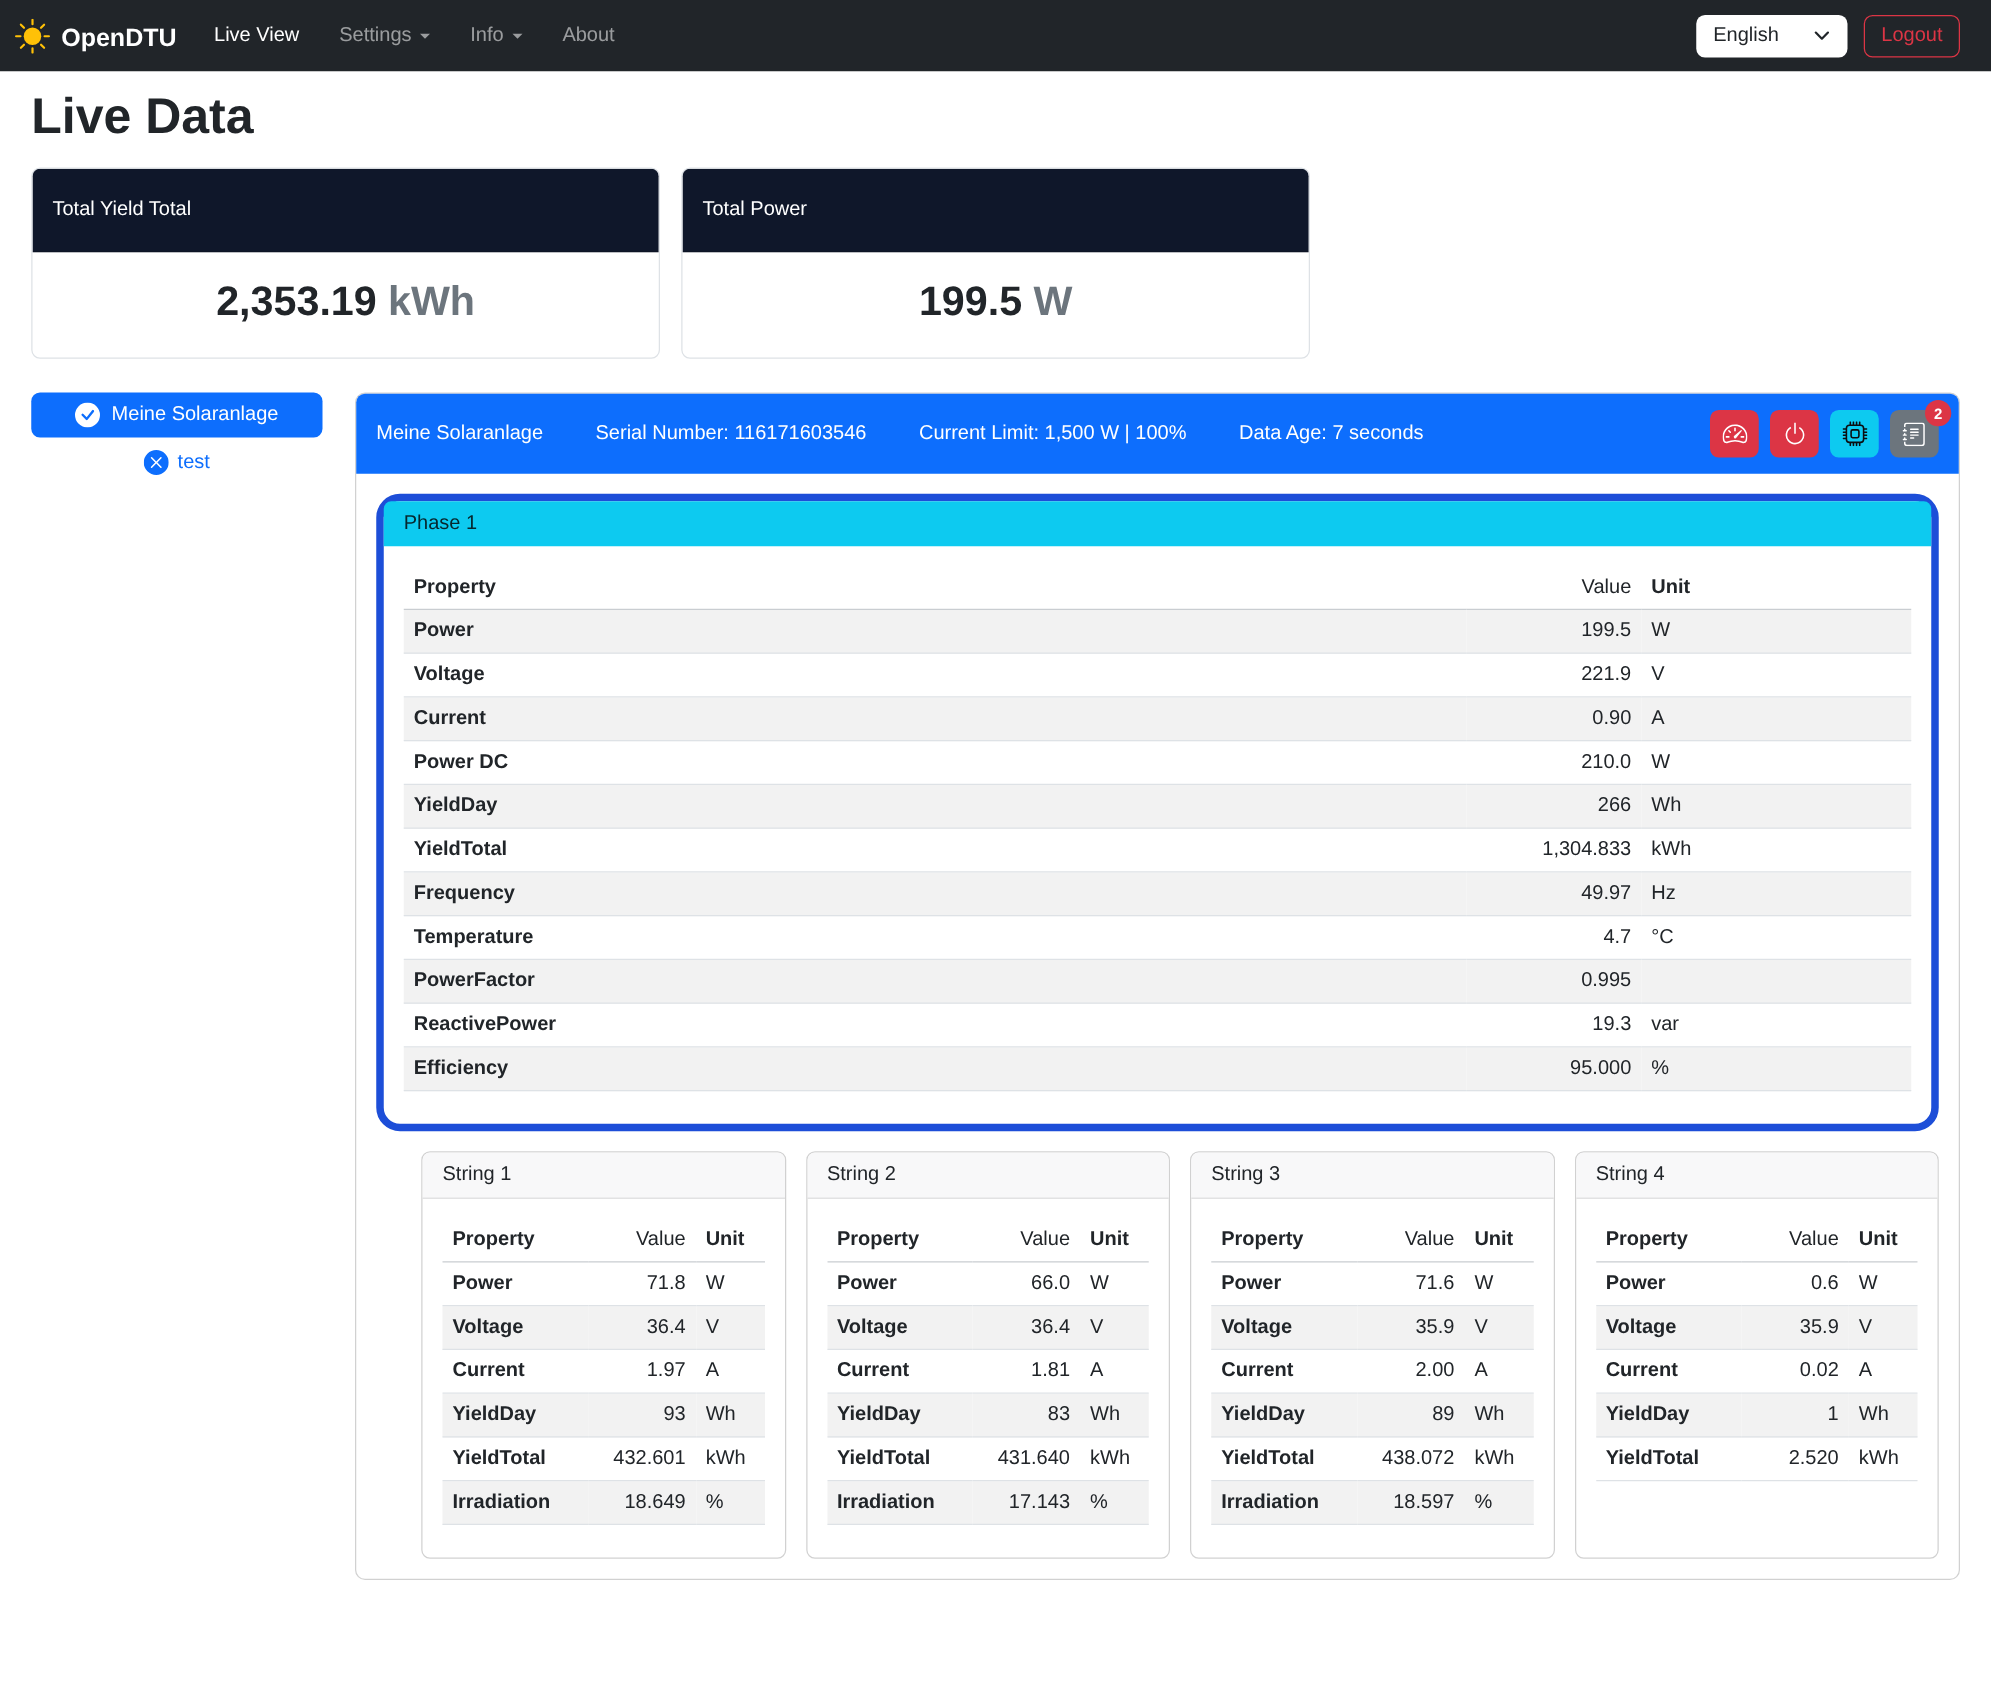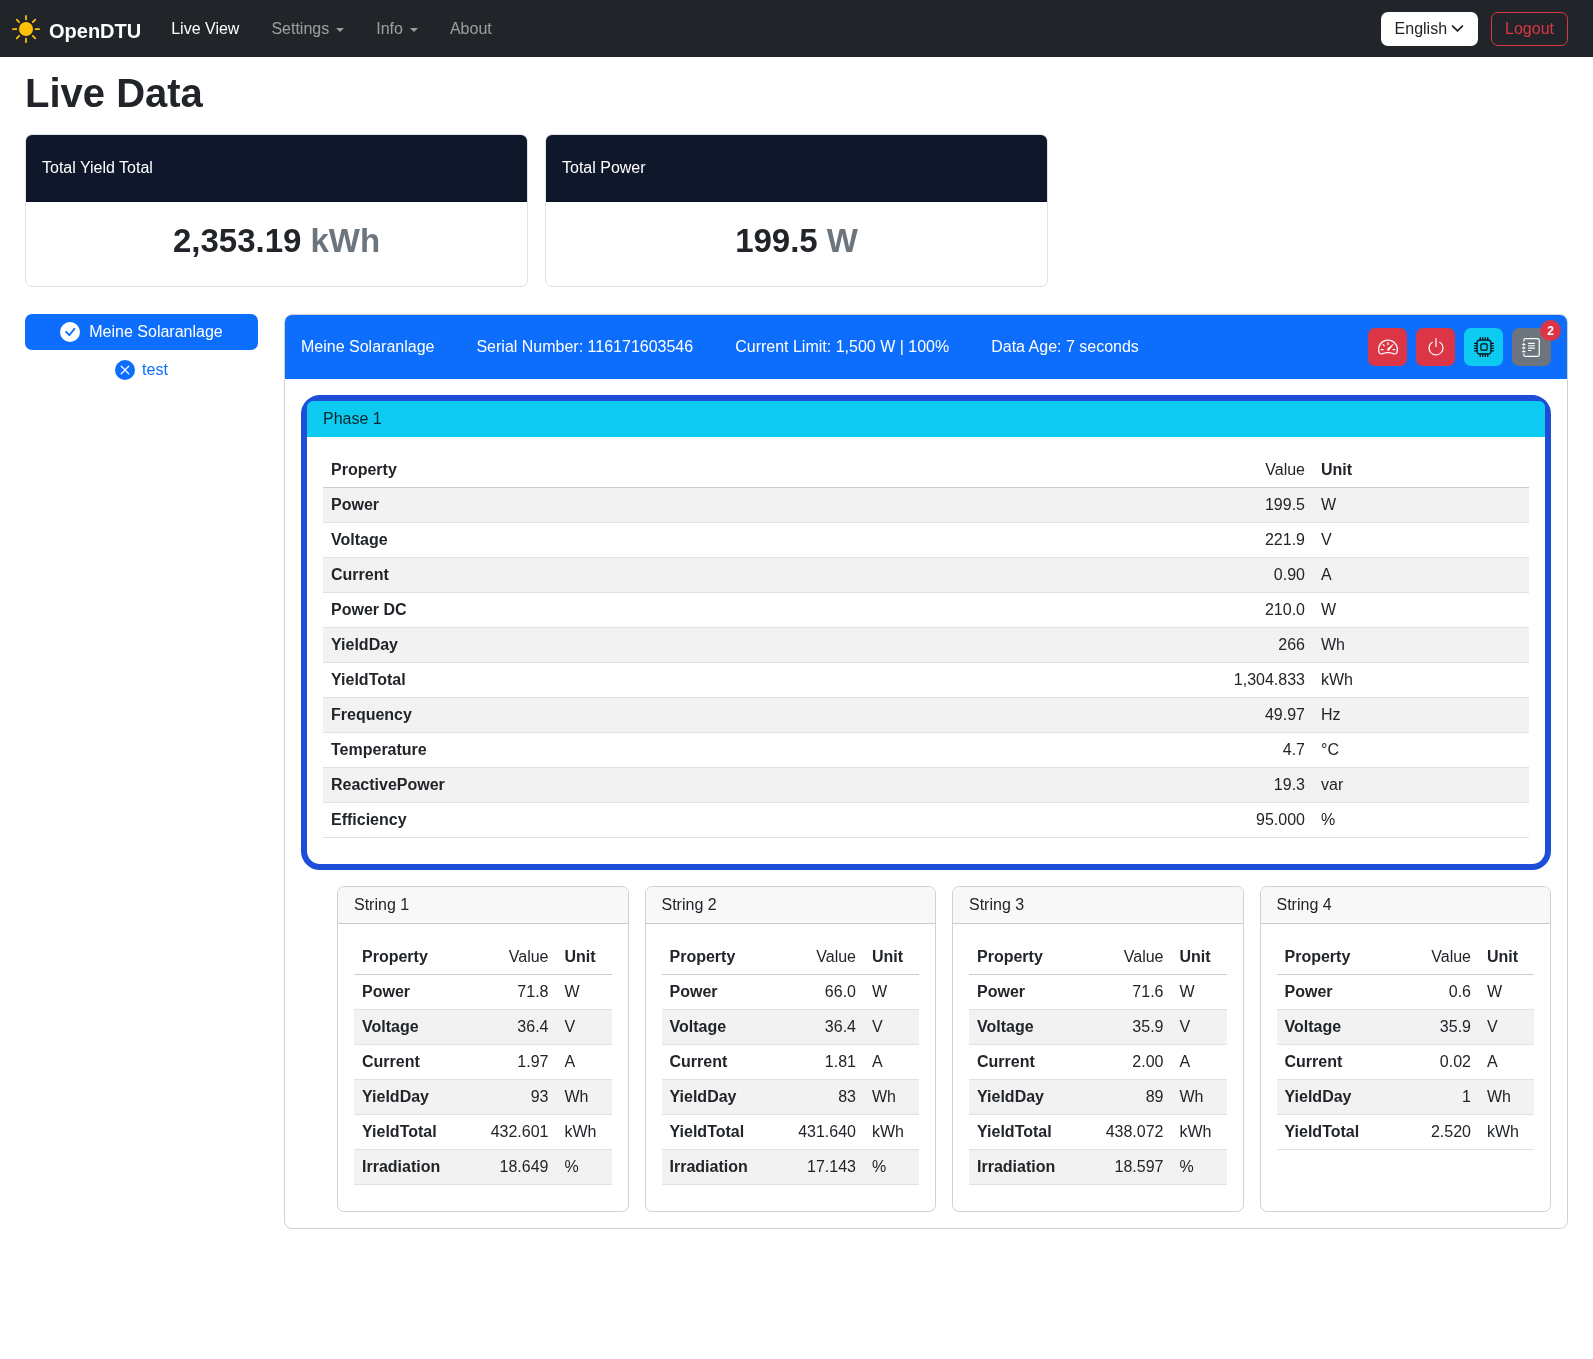--- a/index.html
+++ b/index.html
@@ -32,21 +32,21 @@
   }
   .nav-link[data-active] { color: #fff; }
   .caret {
     display: inline-block; margin-left: 7px; vertical-align: 2px;
     border-top: 4px solid; border-right: 4px solid transparent; border-left: 4px solid transparent;
   }
   .lang-select {
     margin-left: auto;
     background: #fff; color: #212529;
     border-radius: 7px; padding: 8px 14px;
-    display: flex; align-items: center; gap: 4px;
+    display: flex; align-items: center; gap: 28px;
     cursor: pointer; user-select: none;
   }
   .logout-btn {
     margin-left: 13px;
     background: transparent; color: #dc3545;
     border: 1px solid #dc3545; border-radius: 7px;
     padding: 7px 13px; font-size: 16px; font-family: inherit; cursor: pointer;
   }
   
   .container { padding: 0 25px 20px; }
@@ -305,20 +305,25 @@
                       <th class="col-prop">Frequency</th>
                       <td class="col-value">49.97</td>
                       <td class="col-unit">Hz</td>
                     </tr>
                     <tr>
                       <th class="col-prop">Temperature</th>
                       <td class="col-value">4.7</td>
                       <td class="col-unit">°C</td>
                     </tr>
                     <tr>
+                      <th class="col-prop">PowerFactor</th>
+                      <td class="col-value">0.995</td>
+                      <td class="col-unit"></td>
+                    </tr>
+                    <tr>
                       <th class="col-prop">ReactivePower</th>
                       <td class="col-value">19.3</td>
                       <td class="col-unit">var</td>
                     </tr>
                     <tr>
                       <th class="col-prop">Efficiency</th>
                       <td class="col-value">95.000</td>
                       <td class="col-unit">%</td>
                     </tr>
                   </tbody>

